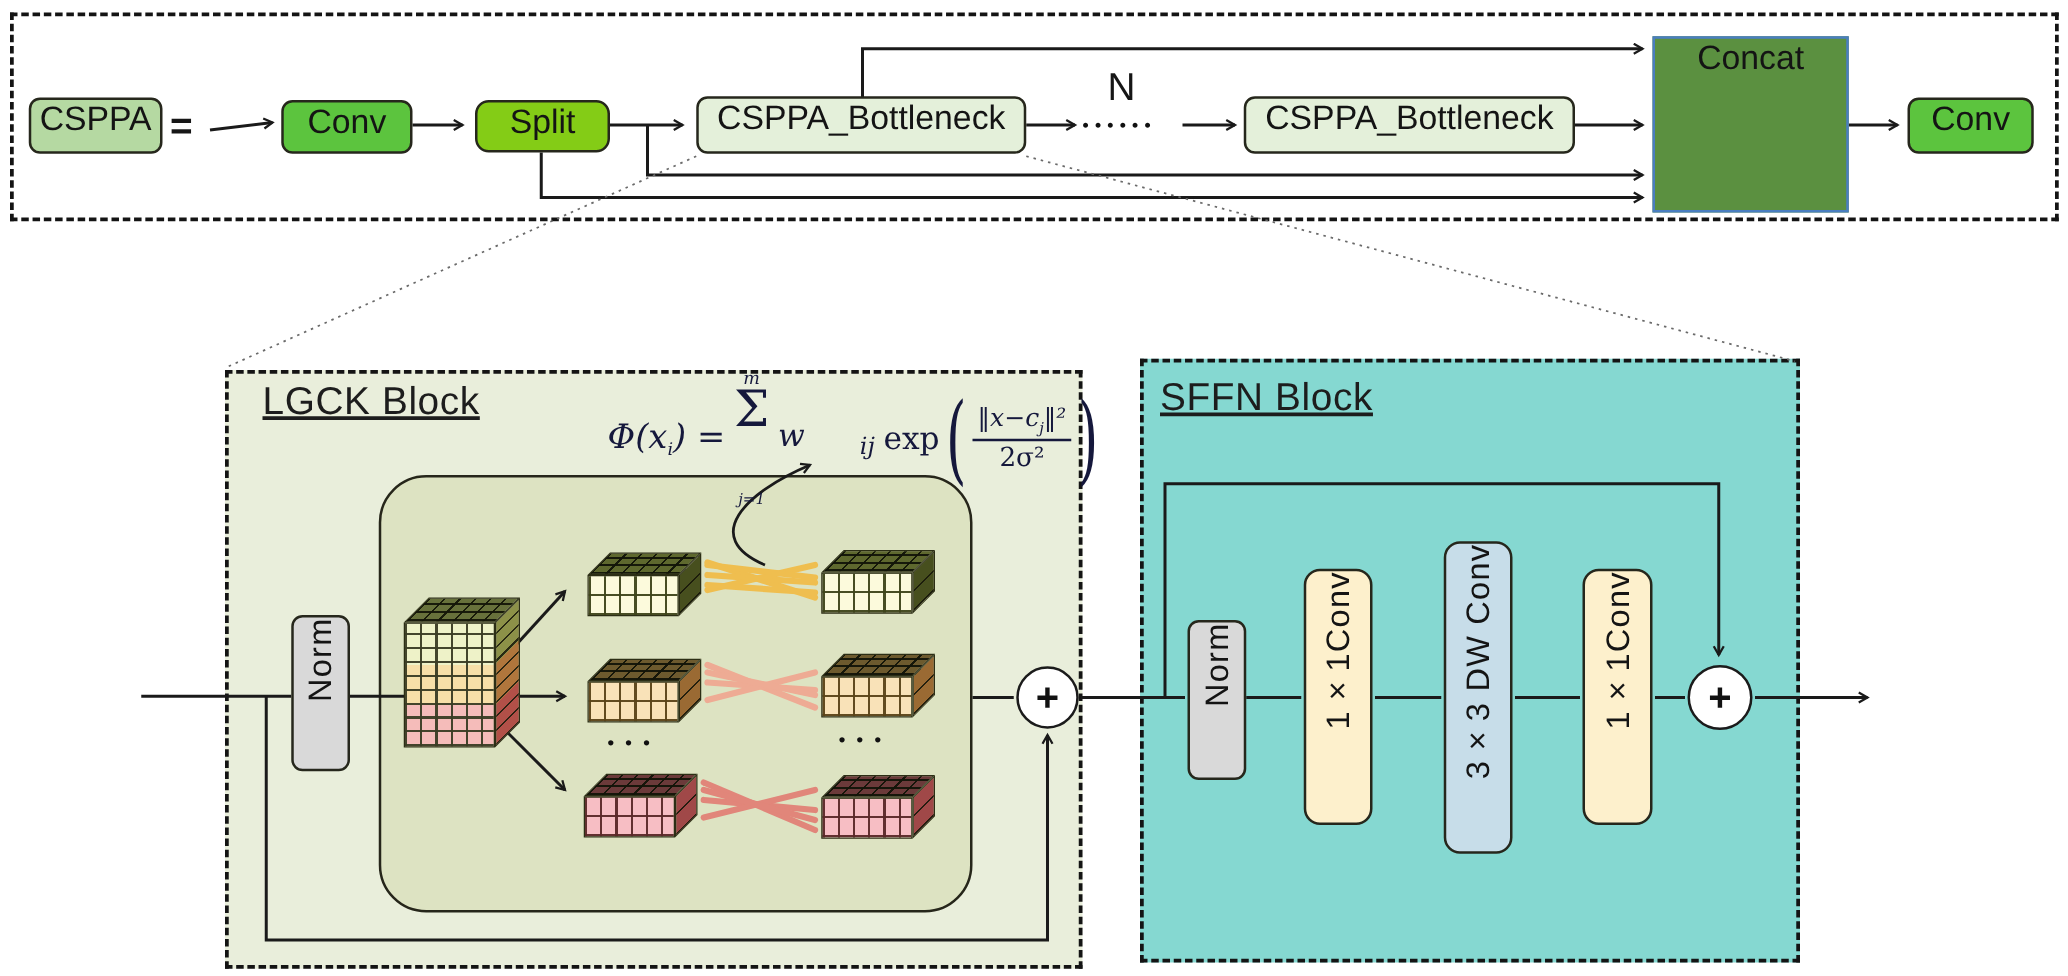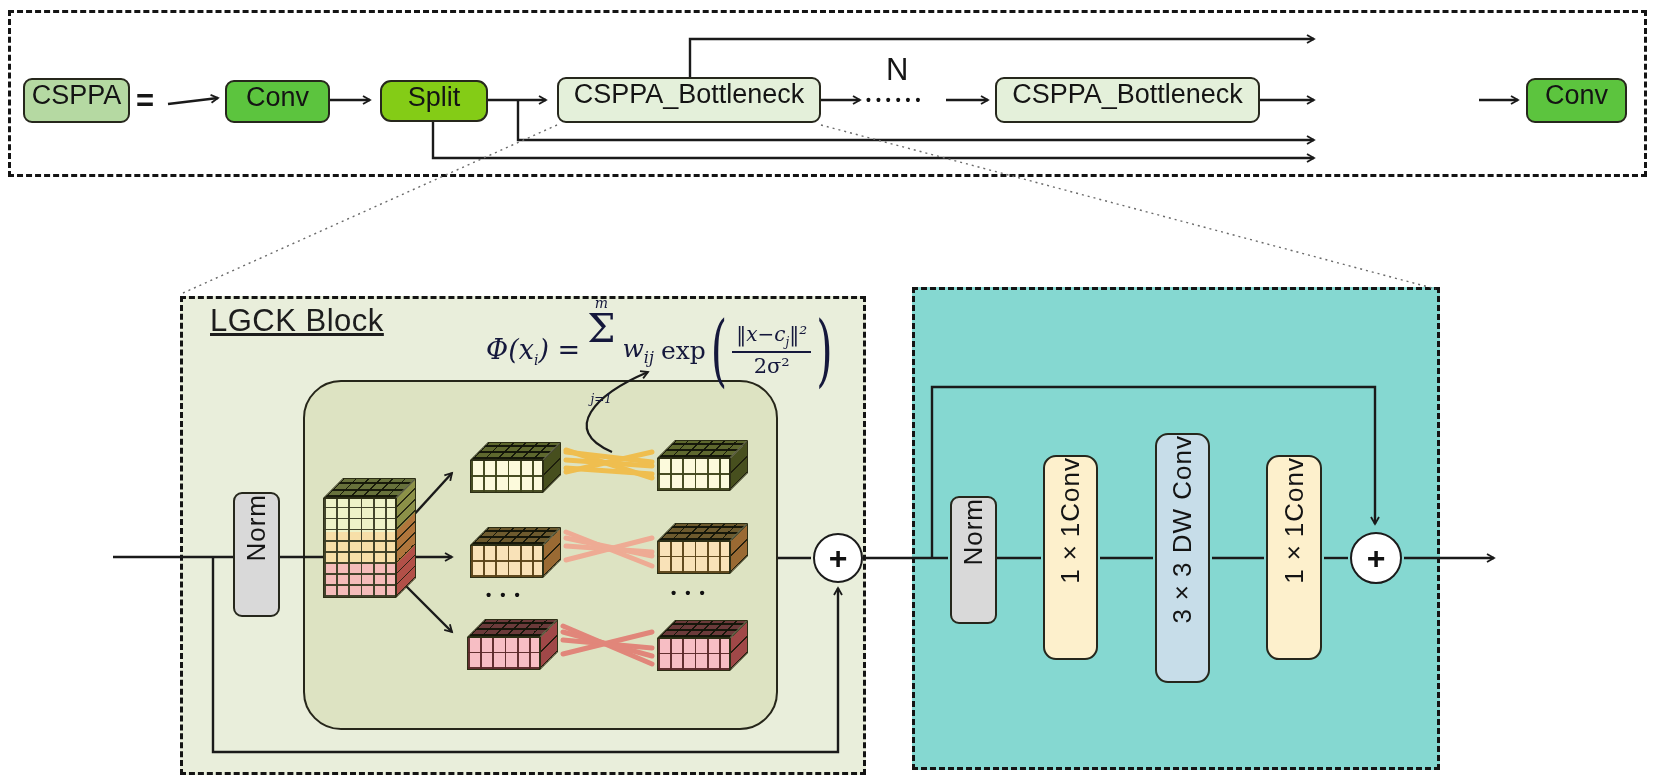--- a/index.html
+++ b/index.html
@@ -63,21 +63,21 @@
   
   .formula{position:absolute;left:486px;top:297px;display:flex;align-items:center;gap:7px;
      z-index:10;color:#15183c;font-family:"DejaVu Serif", serif;}
   .f-lhs{font-size:27px;font-style:italic;}
   .f-lhs sub{font-size:14px;font-style:italic;}
   .f-sum{display:inline-flex;flex-direction:column;align-items:center;line-height:0.9;}
   .f-sum .f-sup{font-size:14px;font-style:italic;}
   .f-sigma{font-size:40px;}
   .f-sum .f-sub{font-size:12px;font-style:italic;margin-top:48px;}
   .f-w{font-size:25px;font-style:italic;}
-  .f-w sub{font-size:16px;}
+  .f-w sub{font-size:19px;margin-left:44px;}
   .f-exp{font-size:25px;}
   .f-paren{font-size:42px;font-weight:300;transform:scaleY(1.85);margin:0 -2px;}
   .f-frac{display:inline-flex;flex-direction:column;align-items:center;line-height:1.15;}
   .f-num{font-size:20px;font-style:italic;border-bottom:2px solid #15183c;padding:0 4px 1px 4px;}
   .f-num sub{font-size:12px;}
   .f-den{font-size:21px;padding-top:1px;}
 </style>
 </head>
 <body>
 
@@ -180,20 +180,24 @@
     </div>
 
   <div class="abs layer-fg" style="left:886px;top:52px;font-size:31px;z-index:10;"><span>N</span></div>
 
   <div class="dots" style="left:866px;top:92px;font-size:14px;letter-spacing:5px;"><span>••••••</span></div>
 
   <div class="box" style="left:995px;top:77px;width:265px;height:46px;background:#e4f0da;">
     <span>CSPPA_Bottleneck</span>
     </div>
 
+  <div class="box" style="left:1322px;top:29px;width:157px;height:141px;background:#5b9040;
+       border:2px solid #4a7ec0;border-radius:0;">
+    <span>Concat</span>
+    </div>
 
   <div class="box" style="left:1526px;top:78px;width:101px;height:45px;background:#5cc43e;">
     <span>Conv</span>
     </div>
 
   <div class="block-title" style="left:210px;top:303px;">
     <span>LGCK Block</span></div>
 
   <div class="formula">
     <span class="f-lhs"><span>Φ(x</span><sub>i</sub><span>) =</span></span>
@@ -254,20 +258,22 @@
   <div class="cube" style="left:657px;top:620px;width:92px;height:51px;">
     <div class="face slab-top grid-t" style="--c:#6b3a3a;"></div>
     <div class="face slab-right grid-r" style="--c:#a04848;"></div>
     <div class="face slab-front grid-f" style="--c:#f7bec4;--g:rgba(90,40,40,.95);"></div>
   </div>
 
   <div class="plus-circle" style="left:813px;top:533px;width:50px;height:50px;">
       <span>+</span>
     </div>
 
+  <div class="block-title" style="left:928px;top:300px;">
+    <span>SFFN Block</span></div>
 
   <div class="box" style="left:950px;top:496px;width:47px;height:128px;background:#d9d9d9;font-size:26px;">
     <span class="vtext">Norm</span>
     </div>
 
   <div class="box" style="left:1043px;top:455px;width:55px;height:205px;background:#fdf0cc;border-radius:13px;font-size:26px;">
     <span class="vtext">1×1Conv</span>
     </div>
 
   <div class="box" style="left:1155px;top:433px;width:55px;height:250px;background:#c7dde9;border-radius:13px;font-size:26px;">

